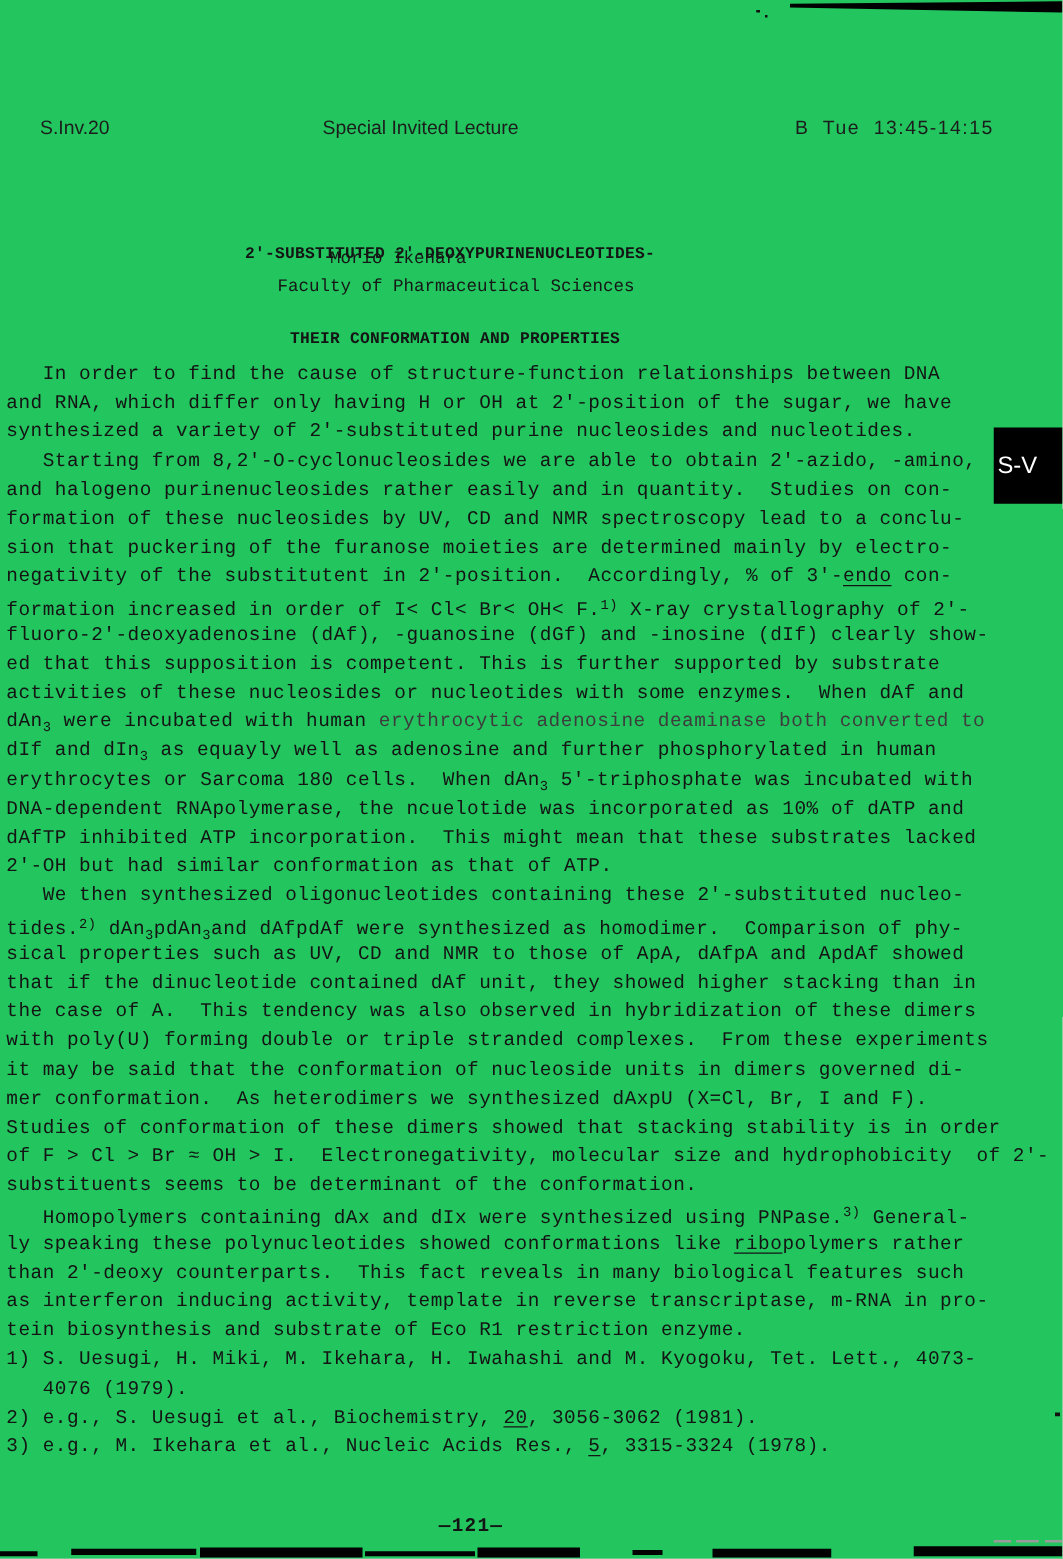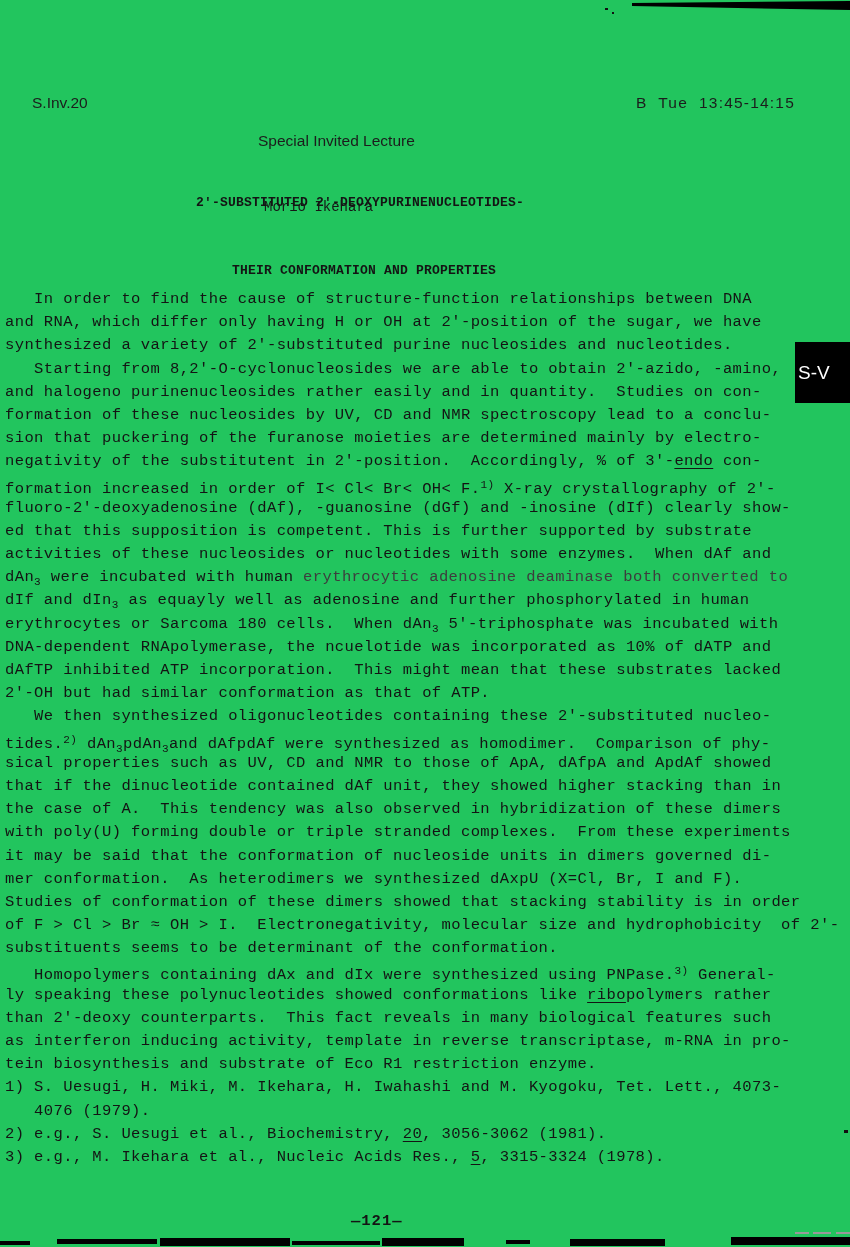--- a/index.html
+++ b/index.html
@@ -5,21 +5,21 @@
   html,body{margin:0;padding:0;background:#d8d8d8;}
   .page{
     position:relative; width:850px; height:1247px; background:#22c55e;
     color:#141414; overflow:hidden; margin:0 auto;
     font-family:"Liberation Mono","DejaVu Sans Mono",monospace;
   }
   
   .hdr{position:absolute; top:94px; font-family:"Liberation Sans","DejaVu Sans",sans-serif;
        font-size:15.5px; color:#1c1c1c; white-space:pre;}
   .hdr-left{left:32px;}
-  .hdr-center{left:258px;margin-top:38px;}
+  .hdr-center{left:258px;}
   .hdr-right{left:592px; letter-spacing:1.2px;margin-left:44px;}
   
   .title-block{position:absolute; left:196px; top:147px; width:336px;
        font-size:13px; font-weight:bold; letter-spacing:0.2px; line-height:22.5px;
        white-space:pre;}
   .title-line2{text-align:center;}
   
   .author-line{position:absolute; font-size:14px; white-space:pre; color:#161616;}
   .author-name{left:264px; top:199px;}
   .author-aff1{left:222px; top:222px;}
@@ -60,20 +60,21 @@
   <div class="hdr hdr-left">S.Inv.20</div>
   <div class="hdr hdr-center">Special Invited Lecture</div>
   <div class="hdr hdr-right">B  Tue  13:45-14:15</div>
 
   <div class="title-block">
     <div>2'-SUBSTITUTED 2'-DEOXYPURINENUCLEOTIDES-</div>
     <div class="title-line2">THEIR CONFORMATION AND PROPERTIES</div>
   </div>
 
   <div class="author-line author-name">Morio Ikehara</div>
+  <div class="author-line author-aff1">Faculty of Pharmaceutical Sciences</div>
 
   <div class="side-tab">
     <span>S-V</span>
   </div>
 
   <div class="body-text"><div class="line"><span>   In order to find the cause of structure-function relationships between DNA</span></div><div class="line"><span>and RNA, which differ only having H or OH at 2'-position of the sugar, we have</span></div><div class="line"><span>synthesized a variety of 2'-substituted purine nucleosides and nucleotides.</span></div><div class="line"><span>   Starting from 8,2'-O-cyclonucleosides we are able to obtain 2'-azido, -amino,</span></div><div class="line"><span>and halogeno purinenucleosides rather easily and in quantity.  Studies on con-</span></div><div class="line"><span>formation of these nucleosides by UV, CD and NMR spectroscopy lead to a conclu-</span></div><div class="line"><span>sion that puckering of the furanose moieties are determined mainly by electro-</span></div><div class="line"><span>negativity of the substitutent in 2'-position.  Accordingly, % of 3'-</span><span class="u">endo</span><span> con-</span></div><div class="line"><span>formation increased in order of I&lt; Cl&lt; Br&lt; OH&lt; F.</span><span class="sup">1)</span><span> X-ray crystallography of 2'-</span></div><div class="line"><span>fluoro-2'-deoxyadenosine (dAf), -guanosine (dGf) and -inosine (dIf) clearly show-</span></div><div class="line"><span>ed that this supposition is competent. This is further supported by substrate</span></div><div class="line"><span>activities of these nucleosides or nucleotides with some enzymes.  When dAf and</span></div><div class="line"><span>dAn</span><span class="sub">3</span><span> were incubated with human </span><span class="smudge">erythrocytic adenosine deaminase both converted to</span></div><div class="line"><span>dIf and dIn</span><span class="sub">3</span><span> as equayly well as adenosine and further phosphorylated in human</span></div><div class="line"><span>erythrocytes or Sarcoma 180 cells.  When dAn</span><span class="sub">3</span><span> 5'-triphosphate was incubated with</span></div><div class="line"><span>DNA-dependent RNApolymerase, the ncuelotide was incorporated as 10% of dATP and</span></div><div class="line"><span>dAfTP inhibited ATP incorporation.  This might mean that these substrates lacked</span></div><div class="line"><span>2'-OH but had similar conformation as that of ATP.</span></div><div class="line"><span>   We then synthesized oligonucleotides containing these 2'-substituted nucleo-</span></div><div class="line"><span>tides.</span><span class="sup">2)</span><span> dAn</span><span class="sub">3</span><span>pdAn</span><span class="sub">3</span><span>and dAfpdAf were synthesized as homodimer.  Comparison of phy-</span></div><div class="line"><span>sical properties such as UV, CD and NMR to those of ApA, dAfpA and ApdAf showed</span></div><div class="line"><span>that if the dinucleotide contained dAf unit, they showed higher stacking than in</span></div><div class="line"><span>the case of A.  This tendency was also observed in hybridization of these dimers</span></div><div class="line"><span>with poly(U) forming double or triple stranded complexes.  From these experiments</span></div><div class="line"><span>it may be said that the conformation of nucleoside units in dimers governed di-</span></div><div class="line"><span>mer conformation.  As heterodimers we synthesized dAxpU (X=Cl, Br, I and F).</span></div><div class="line"><span>Studies of conformation of these dimers showed that stacking stability is in order</span></div><div class="line"><span>of F &gt; Cl &gt; Br ≈ OH &gt; I.  Electronegativity, molecular size and hydrophobicity  of 2'-</span></div><div class="line"><span>substituents seems to be determinant of the conformation.</span></div><div class="line"><span>   Homopolymers containing dAx and dIx were synthesized using PNPase.</span><span class="sup">3)</span><span> General-</span></div><div class="line"><span>ly speaking these polynucleotides showed conformations like </span><span class="u">ribo</span><span>polymers rather</span></div><div class="line"><span>than 2'-deoxy counterparts.  This fact reveals in many biological features such</span></div><div class="line"><span>as interferon inducing activity, template in reverse transcriptase, m-RNA in pro-</span></div><div class="line"><span>tein biosynthesis and substrate of Eco R1 restriction enzyme.</span></div><div class="line"><span>1) S. Uesugi, H. Miki, M. Ikehara, H. Iwahashi and M. Kyogoku, Tet. Lett., 4073-</span></div><div class="line"><span>   4076 (1979).</span></div><div class="line"><span>2) e.g., S. Uesugi et al., Biochemistry, </span><span class="u">20</span><span>, 3056-3062 (1981).</span></div><div class="line"><span>3) e.g., M. Ikehara et al., Nucleic Acids Res., </span><span class="u">5</span><span>, 3315-3324 (1978).</span></div></div>
 
   <div class="speck" style="left:844px;top:1130px;width:4px;height:3px;"></div>
 
   <div class="page-number">—121—</div>

